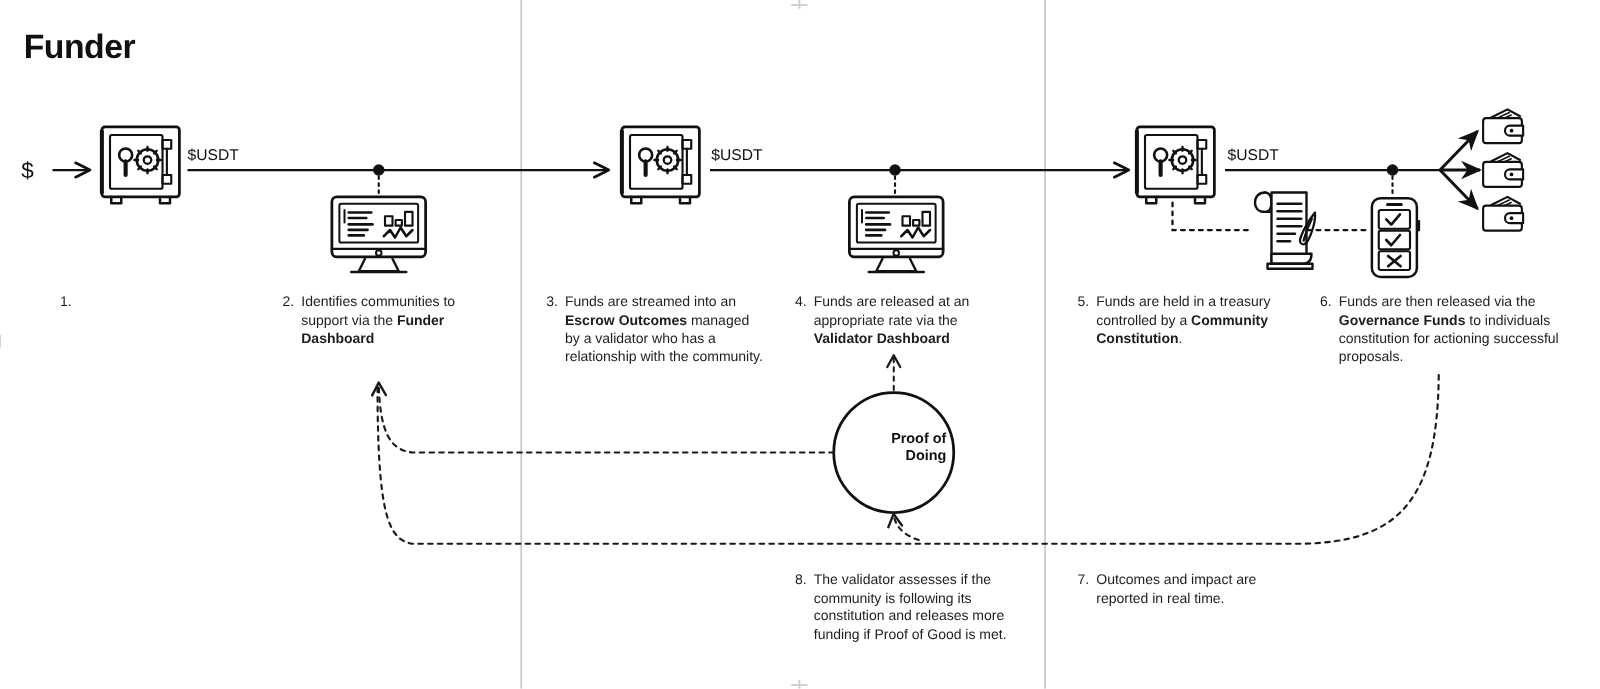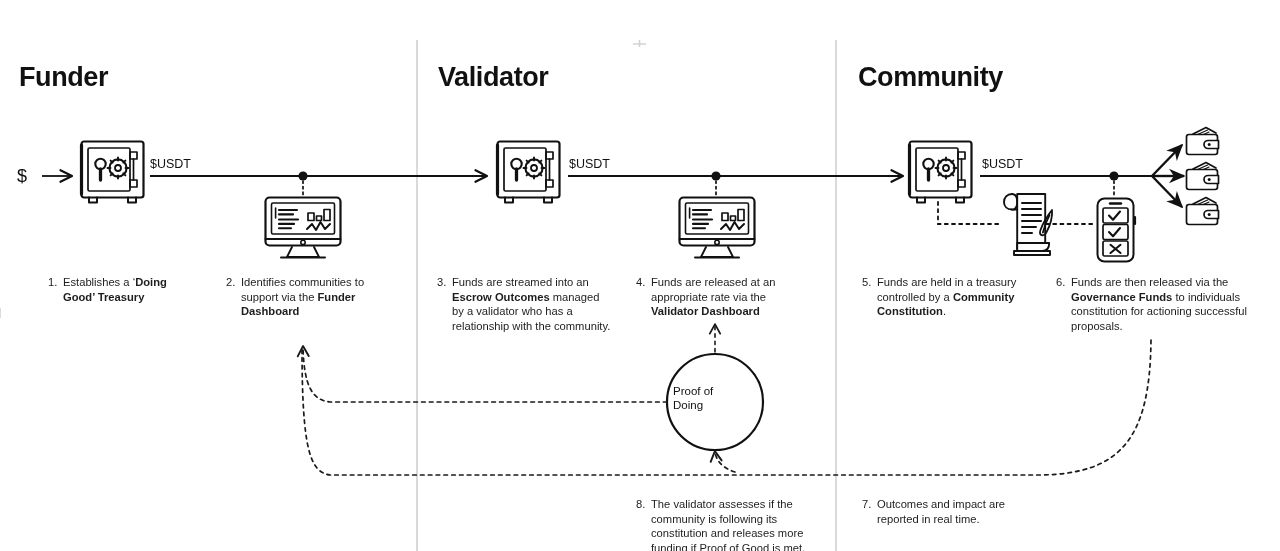--- a/index.html
+++ b/index.html
@@ -2,21 +2,21 @@
 <html><head>
 <meta charset="utf-8">
 <style>
   html,body{margin:0;padding:0;background:#ffffff;}
   body{
     width:1280px;height:551px;position:relative;overflow:hidden;
     font-family:"Liberation Sans","DejaVu Sans",sans-serif;
     color:#1a1a1a;
     -webkit-font-smoothing:antialiased;
   }
-  #stage{position:absolute;inset:0;width:1280px;height:400px;margin-top:40px;}
+  #stage{position:absolute;inset:0;width:1280px;height:400px;}
   svg.layer{position:absolute;left:0;top:0;width:1280px;height:551px;overflow:visible;}
   svg.layer.base{z-index:1;}
 
   
   .col-title{
     position:absolute;
     font-size:27px;
     font-weight:bold;
     letter-spacing:-0.4px;
     color:#111111;
@@ -36,23 +36,23 @@
     z-index:4;
   }
   #usdt-1{left:150px;top:117px;}
   #usdt-2{left:569px;top:117px;}
   #usdt-3{left:982px;top:117px;}
 
   
   #pog-label{
     position:absolute;
     left:673px;top:344px;width:84px;
-    text-align:left;
+    text-align:right;
     font-size:11.5px;
-    font-weight:normal;
+    font-weight:bold;
     line-height:14px;
     color:#111111;
     z-index:5;
   }
 
   
   .step{
     position:absolute;
     font-size:11.2px;
     line-height:14.6px;
@@ -343,37 +343,34 @@
 
       <path d="M667,362 L330,362 C312,360 304,346 303,307" marker-end="url(#arrowDashUp)"></path>
 
       <path d="M1151,300 C1150,400 1120,434 1040,435 L330,435 C310,432 302,410 302,307"></path>
 
       <path d="M735,432 C722,428 716,420 715,412" marker-end="url(#arrowDashUp)"></path>
     </g>
   </svg>
 
   <div class="col-title" id="title-funder">Funder</div>
-  <div class="col-title" id="title-validator">Validator</div>
-  <div class="col-title" id="title-community">Community</div>
 
   <div style="position:absolute;left:17px;top:126px;font-size:18px;color:#111;z-index:4;">$</div>
 
   <div class="usdt" id="usdt-1">$USDT</div>
   <div class="usdt" id="usdt-2">$USDT</div>
   <div class="usdt" id="usdt-3">$USDT</div>
 
   <div id="pog-label">
     <span>Proof of</span><br>
     <span>Doing</span>
   </div>
 
   <div class="step" id="step-1">
       <span class="num">1.</span>
-      <span class="body"><span>Establishes a ‘</span><b>Doing Good’ Treasury</b></span>
     </div>
   <div class="step" id="step-2">
       <span class="num">2.</span>
       <span class="body"><span>Identifies communities to support via the </span><b>Funder Dashboard</b></span>
     </div>
   <div class="step" id="step-3">
       <span class="num">3.</span>
       <span class="body"><span>Funds are streamed into an </span><b>Escrow Outcomes</b><span> managed by a validator who has a relationship with the community.</span></span>
     </div>
   <div class="step" id="step-4">

